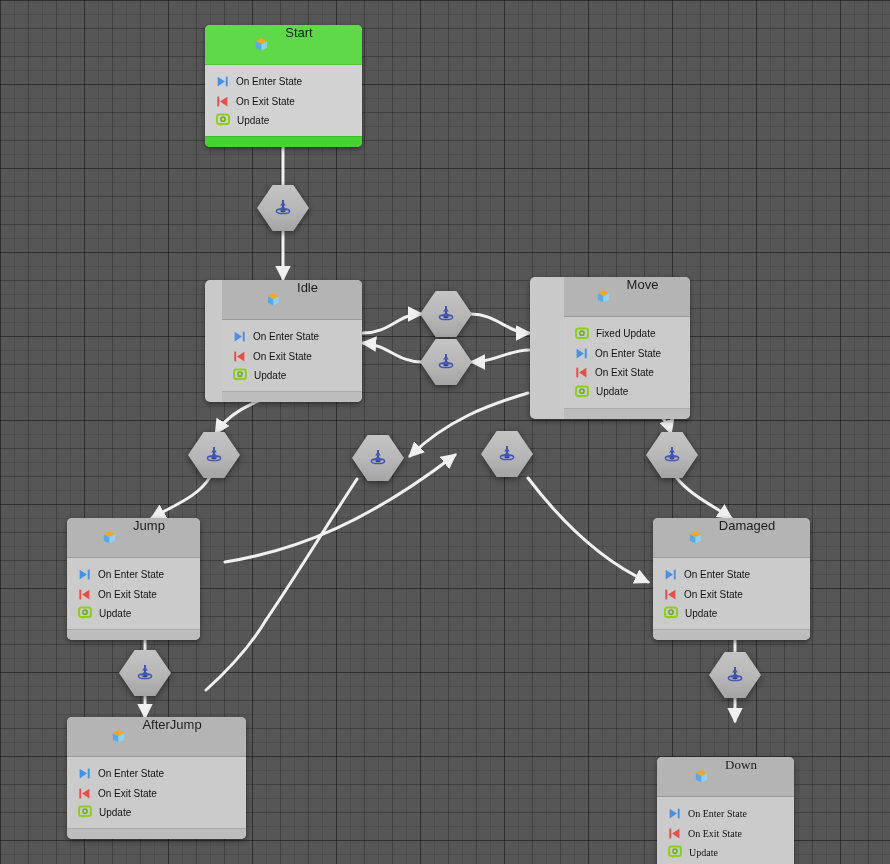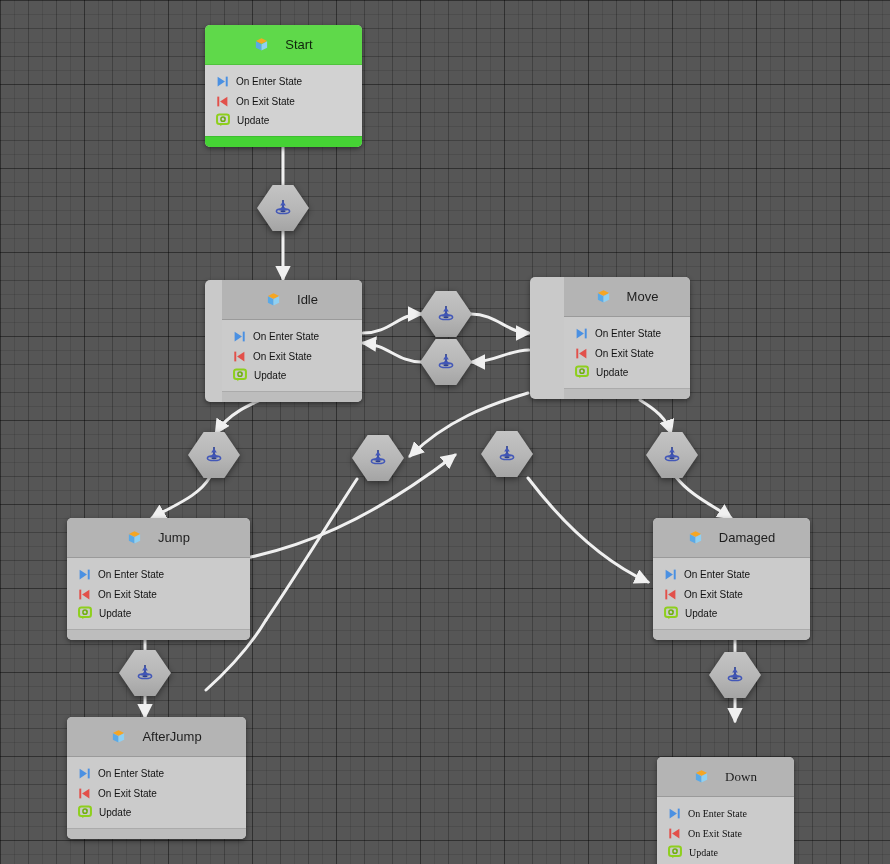--- a/index.html
+++ b/index.html
@@ -36,21 +36,20 @@
     background: #c9c9c9;
     box-shadow: 0 2px 5px rgba(0,0,0,0.45);
     overflow: hidden;
     user-select: none;
   }
   .node-header {
     height: 40px;
     background: #b4b4b4;
     border-bottom: 1px solid #9a9a9a;
     display: flex;
-    align-items: center;
     justify-content: center;
     gap: 16px;
     color: #1d1d1d;
     font-size: 13px;
   }
   .node.start .node-header {
     background: #5fd94a;
     border-bottom: 1px solid #4fc33c;
     color: #10240c;
   }
@@ -236,51 +235,62 @@
               <path d="M8 1.2 14 4.2 8 7.2 2 4.2z" fill="#f5a623"></path>
               <path d="M2 4.6 8 7.6v6.8L2 11.4z" fill="#5aa9e6"></path>
               <path d="M14 4.6 8 7.6v6.8l6-3z" fill="#8fd0f2"></path>
             </svg>
           </span>
           <span>Move</span>
         </div>
         <div class="node-body">
           <div class="row">
             <span class="ic">
-              <svg width="13" height="13" viewBox="0 0 16 16">
-                <path d="M2 2 L11 8 L2 14 Z" fill="#4a90e2"></path>
-                <rect x="12" y="2" width="2.4" height="12" fill="#4a90e2"></rect>
-              </svg>
-            </span>
-            <span>On Enter State</span>
-          </div>
-          <div class="row">
-            <span class="ic">
-              <svg width="13" height="13" viewBox="0 0 16 16">
-                <rect x="1.6" y="2" width="2.4" height="12" fill="#e2504a"></rect>
-                <path d="M14 2 L5 8 L14 14 Z" fill="#e2504a"></path>
-              </svg>
-            </span>
-            <span>On Exit State</span>
-          </div>
-          <div class="row">
-            <span class="ic">
-              <svg width="14" height="14" viewBox="0 0 16 16">
-                <rect x="1.2" y="1.6" width="13.6" height="11" rx="2.6" fill="none" stroke="#8ecf1d" stroke-width="2.3"></rect>
-                <path d="M5 12.2 L5 15 L8.4 12.2 Z" fill="#8ecf1d"></path>
-                <circle cx="8" cy="7" r="2.4" fill="none" stroke="#6fae12" stroke-width="1.7"></circle>
-                <path d="M10.4 4.9 L10.9 7.2 L8.6 6.7 Z" fill="#6fae12"></path>
-              </svg>
-            </span>
-            <span>Update</span>
-          </div>
-        </div>
-        <div class="node-footer"></div>
-      </div>
-      <div class="node" style="left: 67px; top: 518px; width: 183px;">
+              <svg width="14" height="14" viewBox="0 0 16 16">
+                <rect x="1.2" y="1.6" width="13.6" height="11" rx="2.6" fill="none" stroke="#8ecf1d" stroke-width="2.3"></rect>
+                <path d="M5 12.2 L5 15 L8.4 12.2 Z" fill="#8ecf1d"></path>
+                <circle cx="8" cy="7" r="2.4" fill="none" stroke="#6fae12" stroke-width="1.7"></circle>
+                <path d="M10.4 4.9 L10.9 7.2 L8.6 6.7 Z" fill="#6fae12"></path>
+              </svg>
+            </span>
+            <span>Fixed Update</span>
+          </div>
+          <div class="row">
+            <span class="ic">
+              <svg width="13" height="13" viewBox="0 0 16 16">
+                <path d="M2 2 L11 8 L2 14 Z" fill="#4a90e2"></path>
+                <rect x="12" y="2" width="2.4" height="12" fill="#4a90e2"></rect>
+              </svg>
+            </span>
+            <span>On Enter State</span>
+          </div>
+          <div class="row">
+            <span class="ic">
+              <svg width="13" height="13" viewBox="0 0 16 16">
+                <rect x="1.6" y="2" width="2.4" height="12" fill="#e2504a"></rect>
+                <path d="M14 2 L5 8 L14 14 Z" fill="#e2504a"></path>
+              </svg>
+            </span>
+            <span>On Exit State</span>
+          </div>
+          <div class="row">
+            <span class="ic">
+              <svg width="14" height="14" viewBox="0 0 16 16">
+                <rect x="1.2" y="1.6" width="13.6" height="11" rx="2.6" fill="none" stroke="#8ecf1d" stroke-width="2.3"></rect>
+                <path d="M5 12.2 L5 15 L8.4 12.2 Z" fill="#8ecf1d"></path>
+                <circle cx="8" cy="7" r="2.4" fill="none" stroke="#6fae12" stroke-width="1.7"></circle>
+                <path d="M10.4 4.9 L10.9 7.2 L8.6 6.7 Z" fill="#6fae12"></path>
+              </svg>
+            </span>
+            <span>Update</span>
+          </div>
+        </div>
+        <div class="node-footer"></div>
+      </div>
+      <div class="node" style="left: 67px; top: 518px; width: 133px;">
         <div class="node-header">
           <span class="ic">
             <svg width="15" height="15" viewBox="0 0 16 16">
               <path d="M8 1.2 14 4.2 8 7.2 2 4.2z" fill="#f5a623"></path>
               <path d="M2 4.6 8 7.6v6.8L2 11.4z" fill="#5aa9e6"></path>
               <path d="M14 4.6 8 7.6v6.8l6-3z" fill="#8fd0f2"></path>
             </svg>
           </span>
           <span>Jump</span>
         </div>

